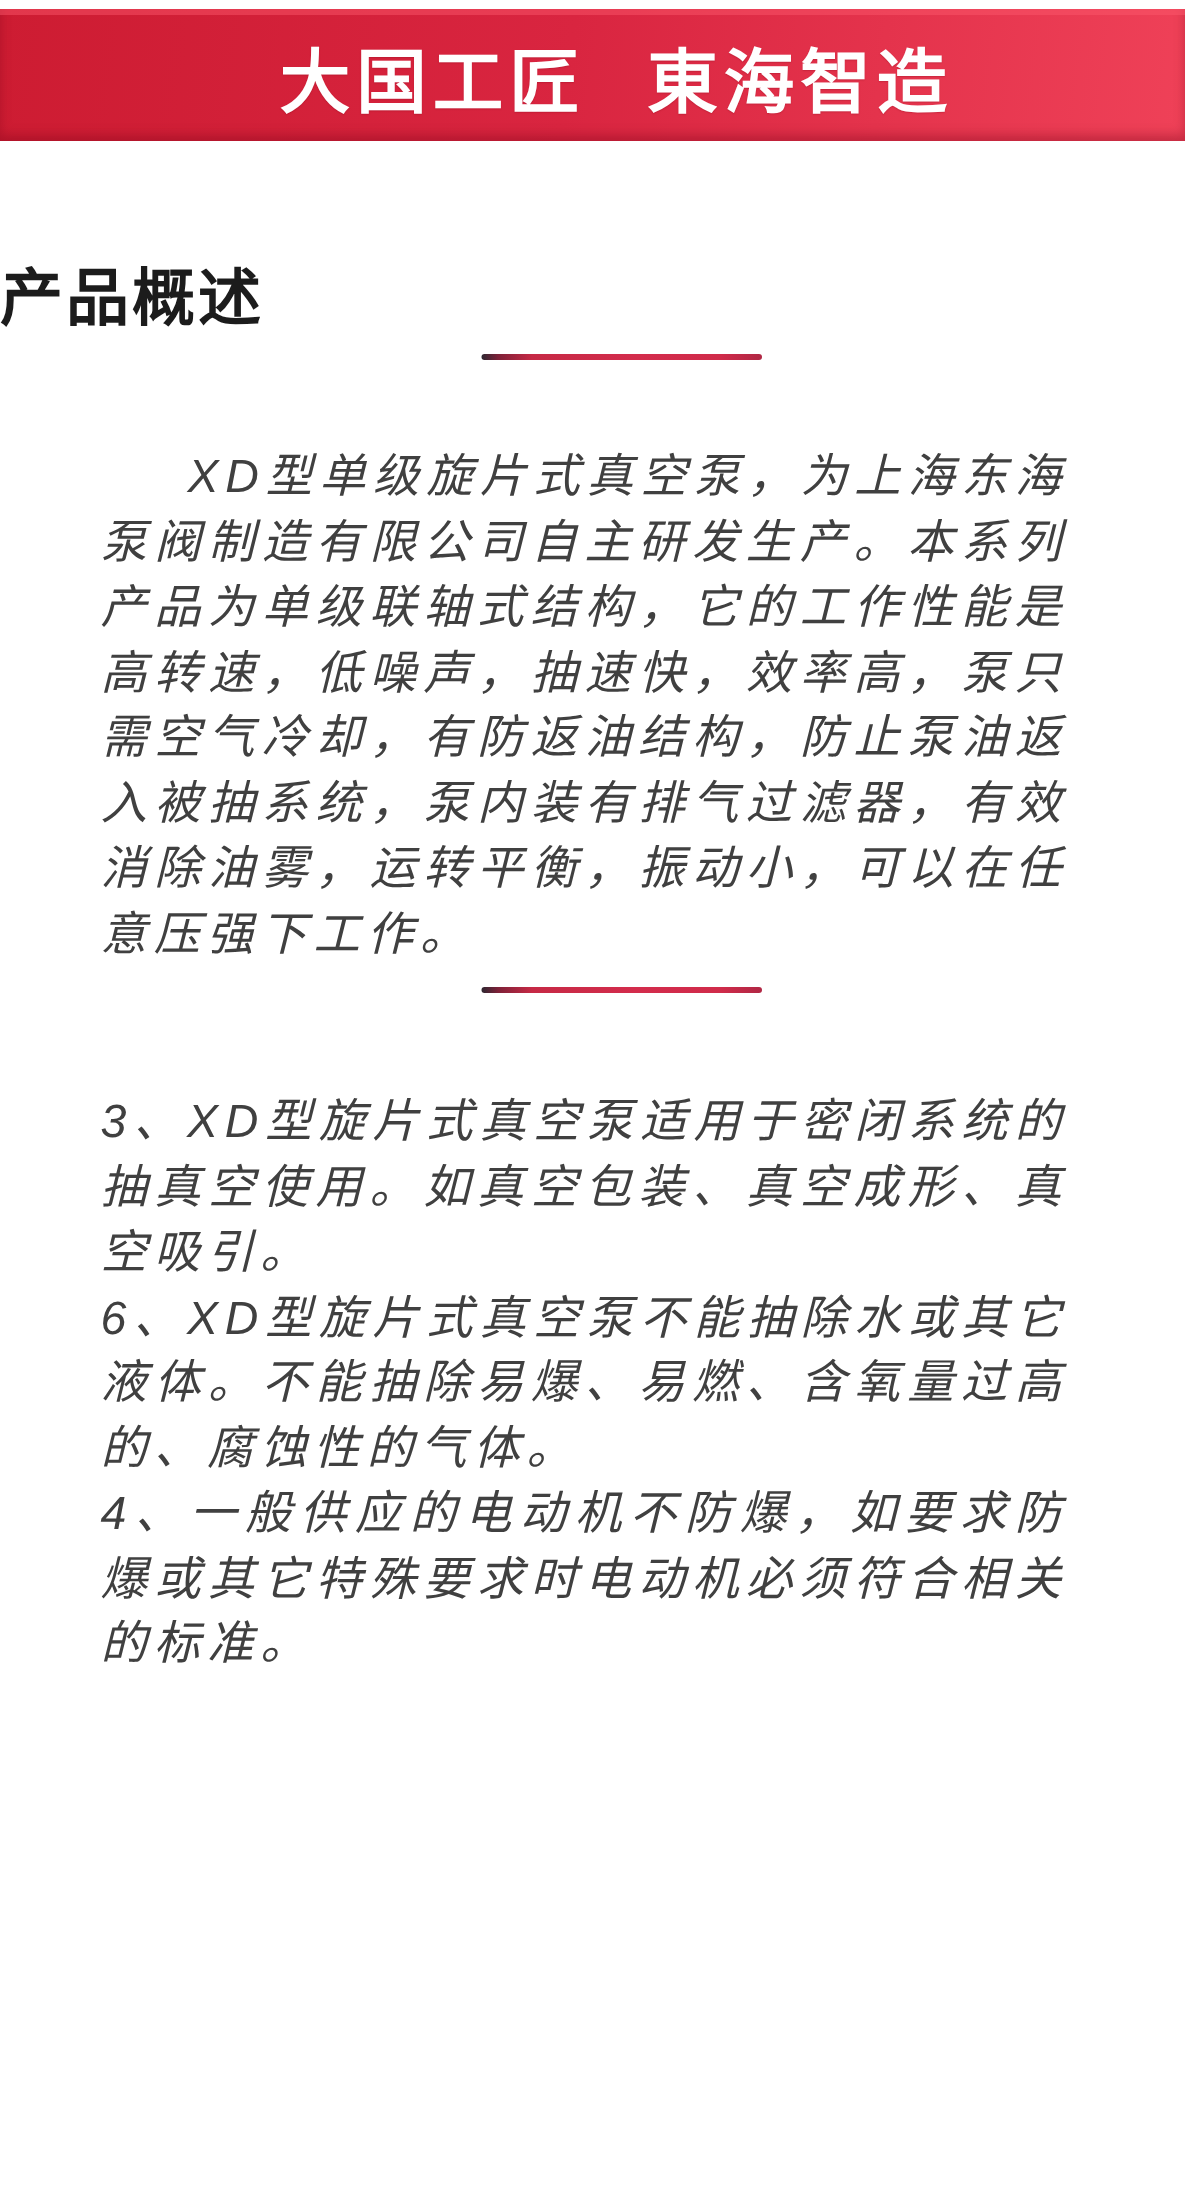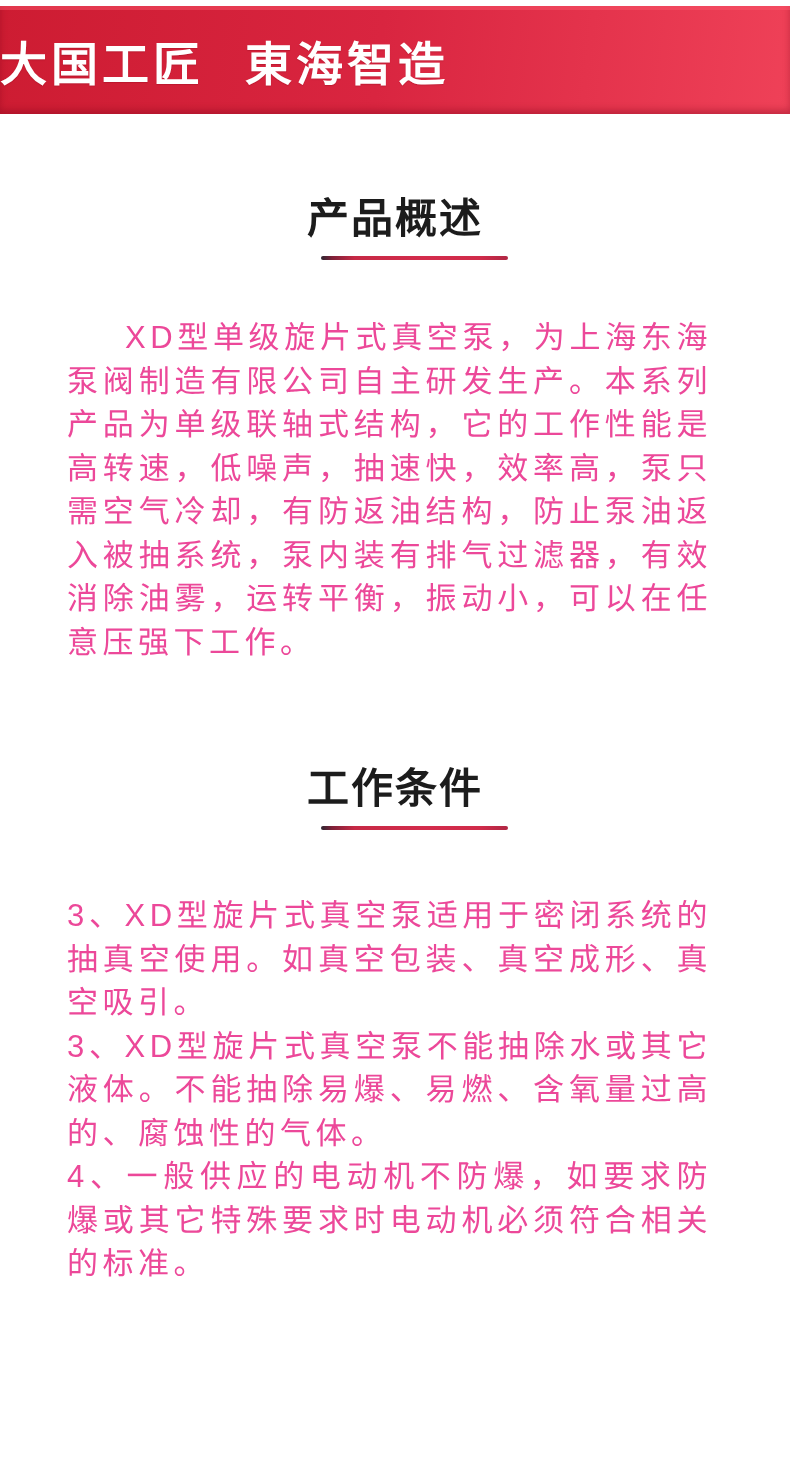--- a/index.html
+++ b/index.html
@@ -9,46 +9,47 @@
     height: 1474px;
     overflow: hidden;
     font-family: "Liberation Sans", "DejaVu Sans", sans-serif;
     background: #ffffff;
   }
   .page { width: 790px; height: 1474px; position: relative; background: #ffffff; }
 
   
   .banner {
     margin-top: 6px;
-    height: 108px;
+    height: 88px;
     width: 100%;
     background: linear-gradient(97deg, #cd1c32 0%, #d92540 48%, #ef4158 100%);
     box-shadow: inset 0 4px 0 rgba(255, 92, 110, 0.45),
                 inset 0 -4px 7px rgba(118, 4, 24, 0.35);
     display: flex;
     align-items: center;
-    justify-content: flex-start;
+    justify-content: center;
+    padding-left: 32px;
   }
   .banner-title {
     color: #ffffff;
     font-size: 47px;
     font-weight: 700;
     letter-spacing: 4px;
     word-spacing: 24px;
     white-space: nowrap;
     text-shadow: 0 1px 1px rgba(120, 0, 20, 0.25);
   }
 
   
   .sec-title {
     font-size: 42px;
     line-height: 46px;
     font-weight: 700;
     color: #1c1c1c;
-    text-align: center;
+    text-align: left;
     letter-spacing: 2px;
   }
   .sec-overview .sec-title { margin-top: 82px; }
   .sec-conditions .sec-title { margin-top: 102px; }
   .title-underline {
     width: 187px;
     height: 4px;
     margin: 14px auto 0;
     position: relative;
     left: 19px;
@@ -58,23 +59,24 @@
       #d32c4c 55%, #d02b4a 85%, #b02744 100%);
   }
 
   
   .body-text {
     padding-left: 67px;
     padding-right: 78px;
     font-size: 31px;
     line-height: 43.5px;
     letter-spacing: 4.5px;
-    color: #ec4899;
+    color: #404040;
     text-align: justify;
     text-justify: inter-character;
+    font-style: italic;
   }
   .overview-paragraph {
     margin-top: 56px;
     text-indent: 58px;
   }
   .conditions-list { margin-top: 64px; }
   .cond-item { margin: 0; }
 </style>
 </head>
 <body>
@@ -85,22 +87,21 @@
     <div class="banner-title">大国工匠 東海智造</div>
   </header>
 
   <section class="sec-overview">
     <h2 class="sec-title">产品概述</h2>
     <div class="title-underline"></div>
     <p class="body-text overview-paragraph">XD型单级旋片式真空泵，为上海东海泵阀制造有限公司自主研发生产。本系列产品为单级联轴式结构，它的工作性能是高转速，低噪声，抽速快，效率高，泵只需空气冷却，有防返油结构，防止泵油返入被抽系统，泵内装有排气过滤器，有效消除油雾，运转平衡，振动小，可以在任意压强下工作。</p>
   </section>
 
   <section class="sec-conditions">
-    <h2 class="sec-title">工作条件</h2>
     <div class="title-underline"></div>
     <div class="body-text conditions-list">
       <div class="cond-item">3、XD型旋片式真空泵适用于密闭系统的抽真空使用。如真空包装、真空成形、真空吸引。</div>
-      <div class="cond-item">3、XD型旋片式真空泵不能抽除水或其它液体。不能抽除易爆、易燃、含氧量过高的、腐蚀性的气体。</div>
+      <div class="cond-item">6、XD型旋片式真空泵不能抽除水或其它液体。不能抽除易爆、易燃、含氧量过高的、腐蚀性的气体。</div>
       <div class="cond-item">4、一般供应的电动机不防爆，如要求防爆或其它特殊要求时电动机必须符合相关的标准。</div>
     </div>
   </section>
 
 </div>
 
 </body></html>

